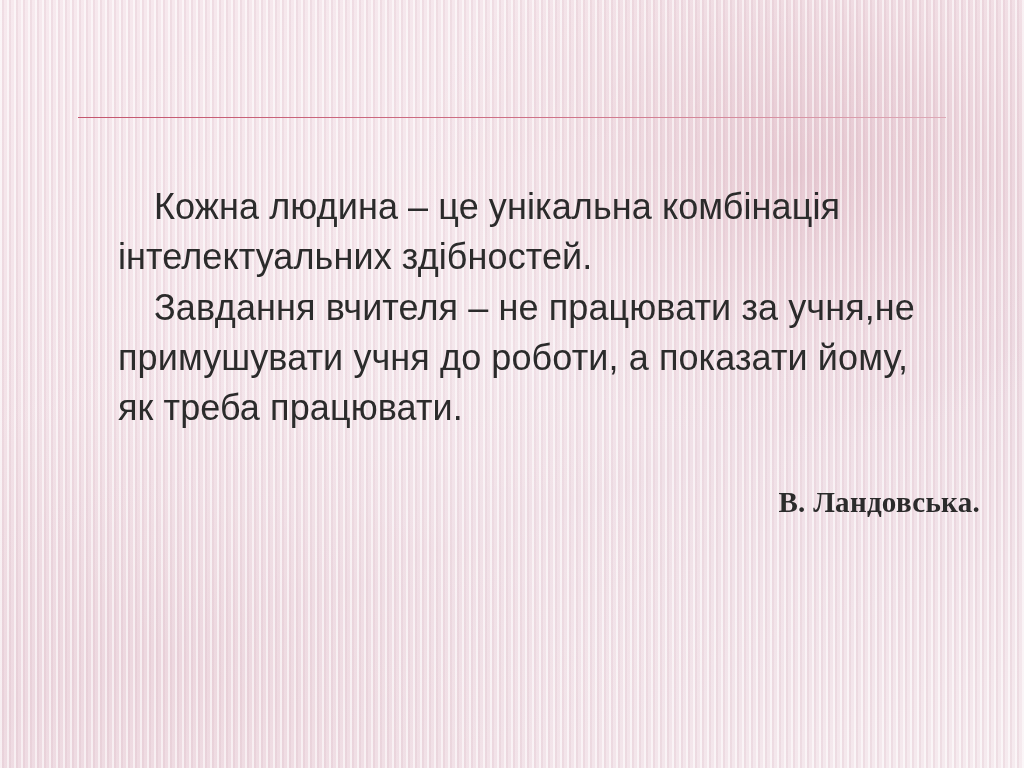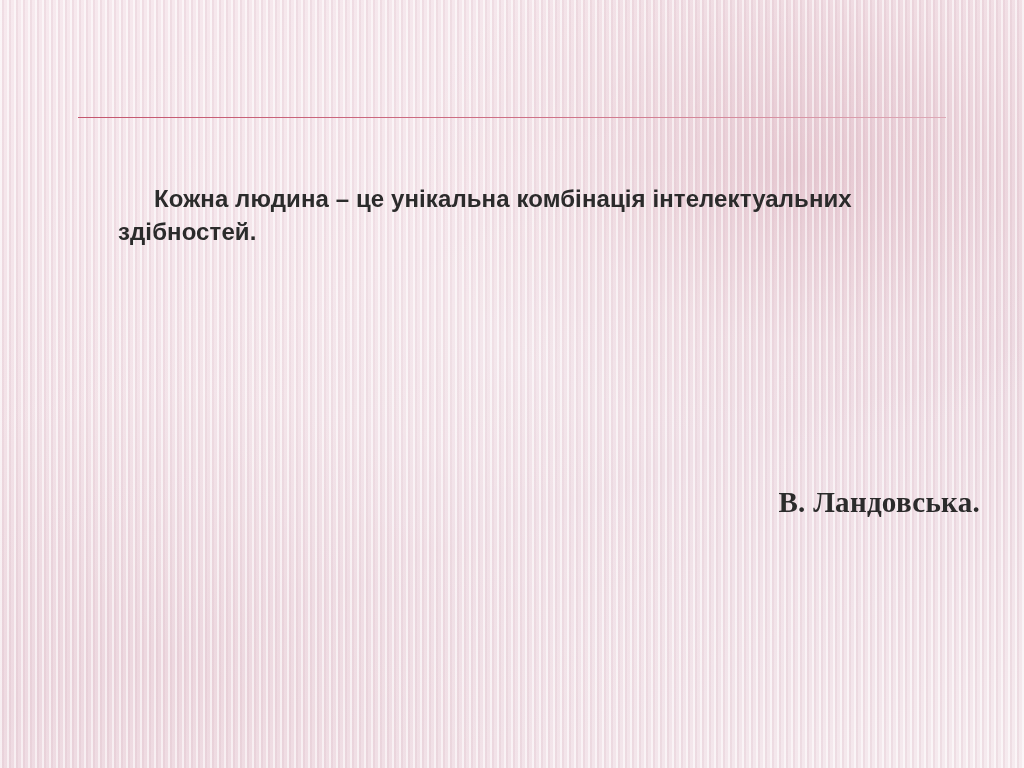--- a/index.html
+++ b/index.html
@@ -55,24 +55,24 @@
     top: 117px;
     height: 1px;
     background: linear-gradient(to right, #c4566e 0%, #cf7388 55%, #ddaab7 100%);
   }
 
   .body-text {
     position: absolute;
     left: 118px;
     right: 86px;
     top: 182px;
-    font-size: 24px;
+    font-size: 36px;
     line-height: 1.38;
     color: #2b2b2b;
-    font-weight: 700;
+    font-weight: 400;
     letter-spacing: 0.1px;
   }
 
   .para {
     margin: 0 0 2px 0;
     text-indent: 36px;
   }
 
   .attribution {
     position: absolute;
@@ -90,17 +90,18 @@
 
 <div class="slide">
 
   <div class="stripes"></div>
   <div class="vignette"></div>
 
   <div class="rule"></div>
 
   <div class="body-text">
     <p class="para">Кожна  людина – це унікальна комбінація інтелектуальних здібностей.</p>
+    <p class="para">Завдання   вчителя – не працювати за учня,не примушувати учня  до роботи,  а показати йому, як треба працювати.</p>
   </div>
 
   <div class="attribution">В. Ландовська.</div>
 
 </div>
 
 </body></html>

